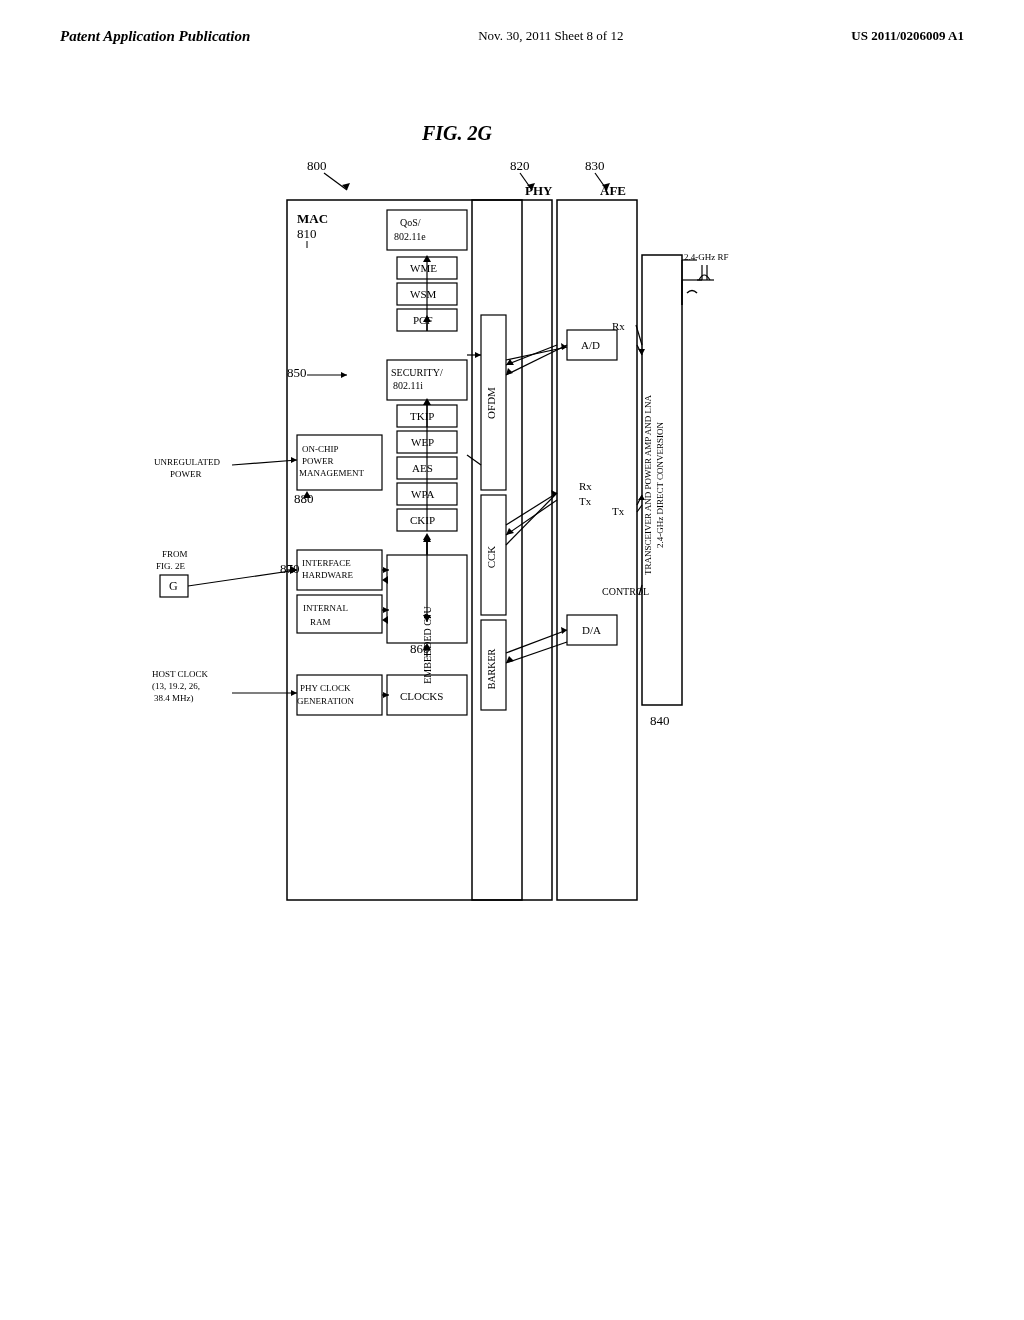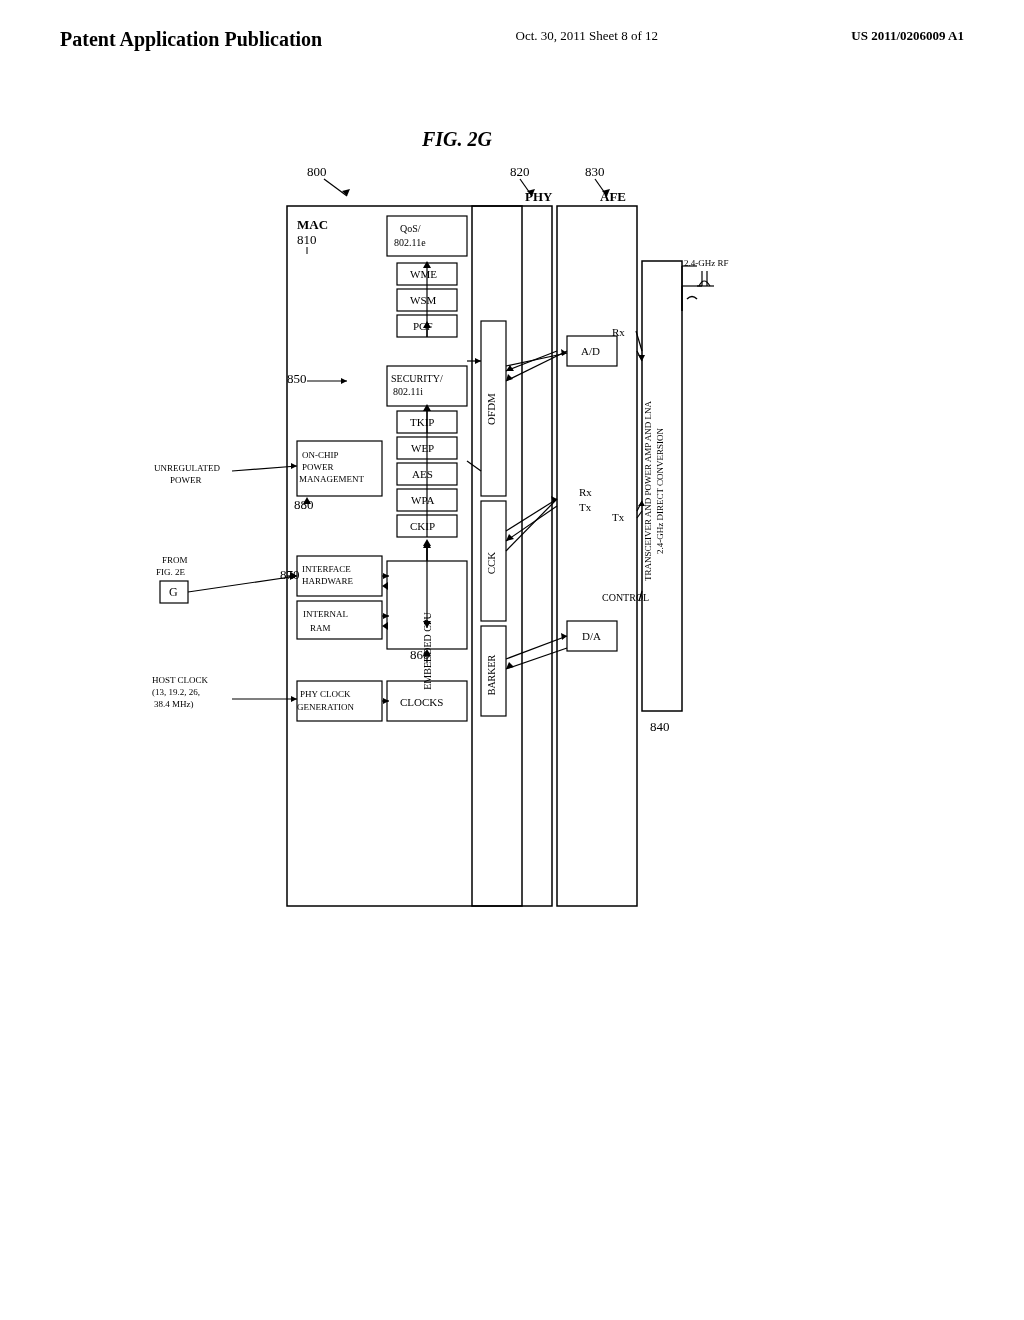--- a/index.html
+++ b/index.html
@@ -15,21 +15,22 @@
     .page-header {
       display: flex;
       justify-content: space-between;
       align-items: flex-start;
       padding: 28px 60px 0 60px;
       font-size: 14px;
     }
 
     .header-left {
       font-weight: bold;
-      font-size: 20px;
+      font-style: italic;
+      font-size: 15px;
     }
 
     .header-center {
       font-size: 13px;
       text-align: center;
     }
 
     .header-right {
       font-size: 13px;
       font-weight: bold;
@@ -53,21 +54,21 @@
 
     text {
       font-family: 'Times New Roman', Times, serif;
     }
   </style>
 </head>
 <body>
 
 <div class="page-header">
   <div class="header-left">Patent Application Publication</div>
-  <div class="header-center">Oct. 30, 2011  Sheet 8 of 12</div>
+  <div class="header-center">Nov. 30, 2011  Sheet 8 of 12</div>
   <div class="header-right">US 2011/0206009 A1</div>
 </div>
 
 <div class="diagram-area">
   <svg class="diagram-svg" viewBox="0 0 760 900" xmlns="http://www.w3.org/2000/svg">
 
     <text x="290" y="35" font-style="italic" font-weight="bold" font-size="20">FIG. 2G</text>
 
     <text x="175" y="65" font-size="13">800</text>
     <line x1="192" y1="68" x2="215" y2="85" stroke="black" stroke-width="1.2"></line>

